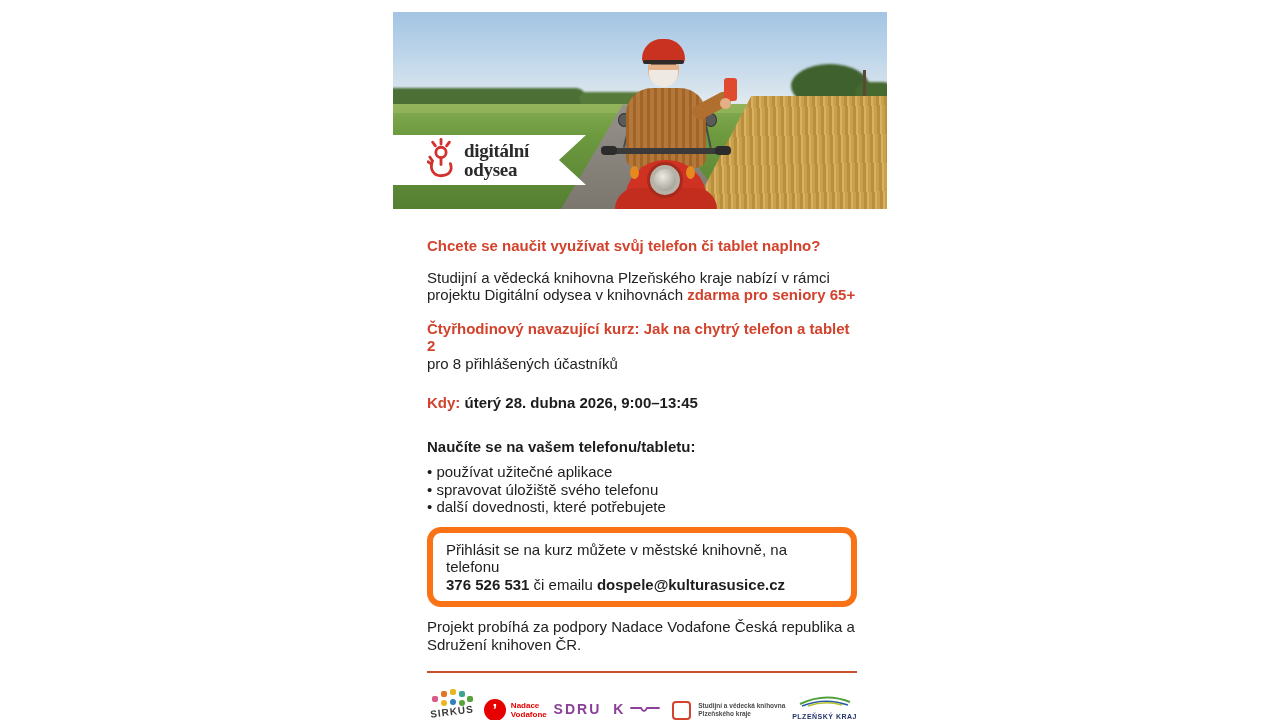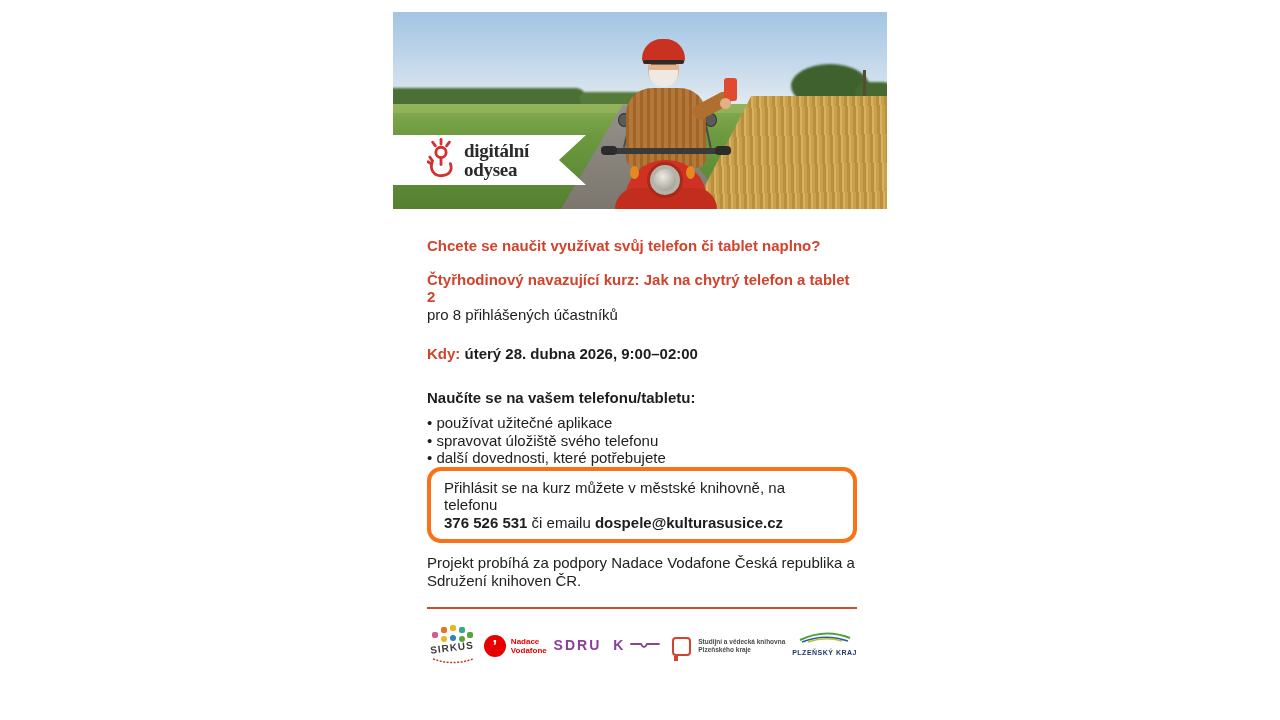--- a/index.html
+++ b/index.html
@@ -70,21 +70,21 @@
   .red { color:#d2422c; }
   .b { font-weight:bold; }
   .headline { margin-top:28px; font-size:15px; font-weight:bold; color:#d2422c; }
   .intro { margin-top:14px; color:#222; }
   .course { margin-top:16px; }
   .kv { margin-top:22px; font-weight:bold; }
   .kv + .kv { margin-top:6px; }
   .learn-title { margin-top:26px; font-weight:bold; }
   .bullets { margin-top:8px; list-style:none; }
   .bullets li::before { content:"• "; }
-  .signup-box { border:4px solid #f97316; border-radius:14px; padding:8px 13px; }
+  .signup-box { margin-top:11px; border:6px solid #f97316; border-radius:14px; padding:8px 13px; }
   .footer-note { margin-top:11px; color:#222; }
   .rule { margin-top:18px; height:2px; background:#c8502e; border:none; }
 
   
   .logos { margin-top:12px; display:flex; justify-content:space-between; align-items:center; height:50px; }
   .sirkus { position:relative; width:50px; height:46px; }
   .s-dot { position:absolute; width:6px; height:6px; border-radius:2px; }
   .sirkus-text { position:absolute; left:0; top:16px; width:50px; text-align:center;
                  font-weight:bold; font-size:10px; letter-spacing:1px; color:#3a3a3a; transform:rotate(-7deg); }
   .vf { display:flex; align-items:center; gap:5px; }
@@ -159,25 +159,26 @@
         <div class="logo-text">
           <div>digitální</div>
           <div>odysea</div>
         </div>
       </div>
     </div>
 
     <div class="content">
       <div class="headline">Chcete se naučit využívat svůj telefon či tablet naplno?</div>
 
+      <p class="intro"><span>Studijní a vědecká knihovna Plzeňského kraje nabízí v rámci projektu Digitální odysea v knihovnách </span><span class="red b">zdarma pro seniory 65+</span></p>
 
       <p class="course"><span class="red b">Čtyřhodinový navazující kurz: Jak na chytrý telefon a tablet 2</span><br>
       <span>pro 8 přihlášených účastníků</span></p>
 
-      <p class="kv"><span class="red">Kdy: </span><span>úterý 28. dubna 2026, 9:00–02:00</span></p>
+      <p class="kv"><span class="red">Kdy: </span><span>úterý 28. dubna 2026, 9:00–13:45</span></p>
 
       <p class="learn-title">Naučíte se na vašem telefonu/tabletu:</p>
       <ul class="bullets">
         <li>používat užitečné aplikace</li>
         <li>spravovat úložiště svého telefonu</li>
         <li>další dovednosti, které potřebujete</li>
       </ul>
 
       <div class="signup-box">
         <span>Přihlásit se na kurz můžete v městské knihovně, na telefonu</span><br>

